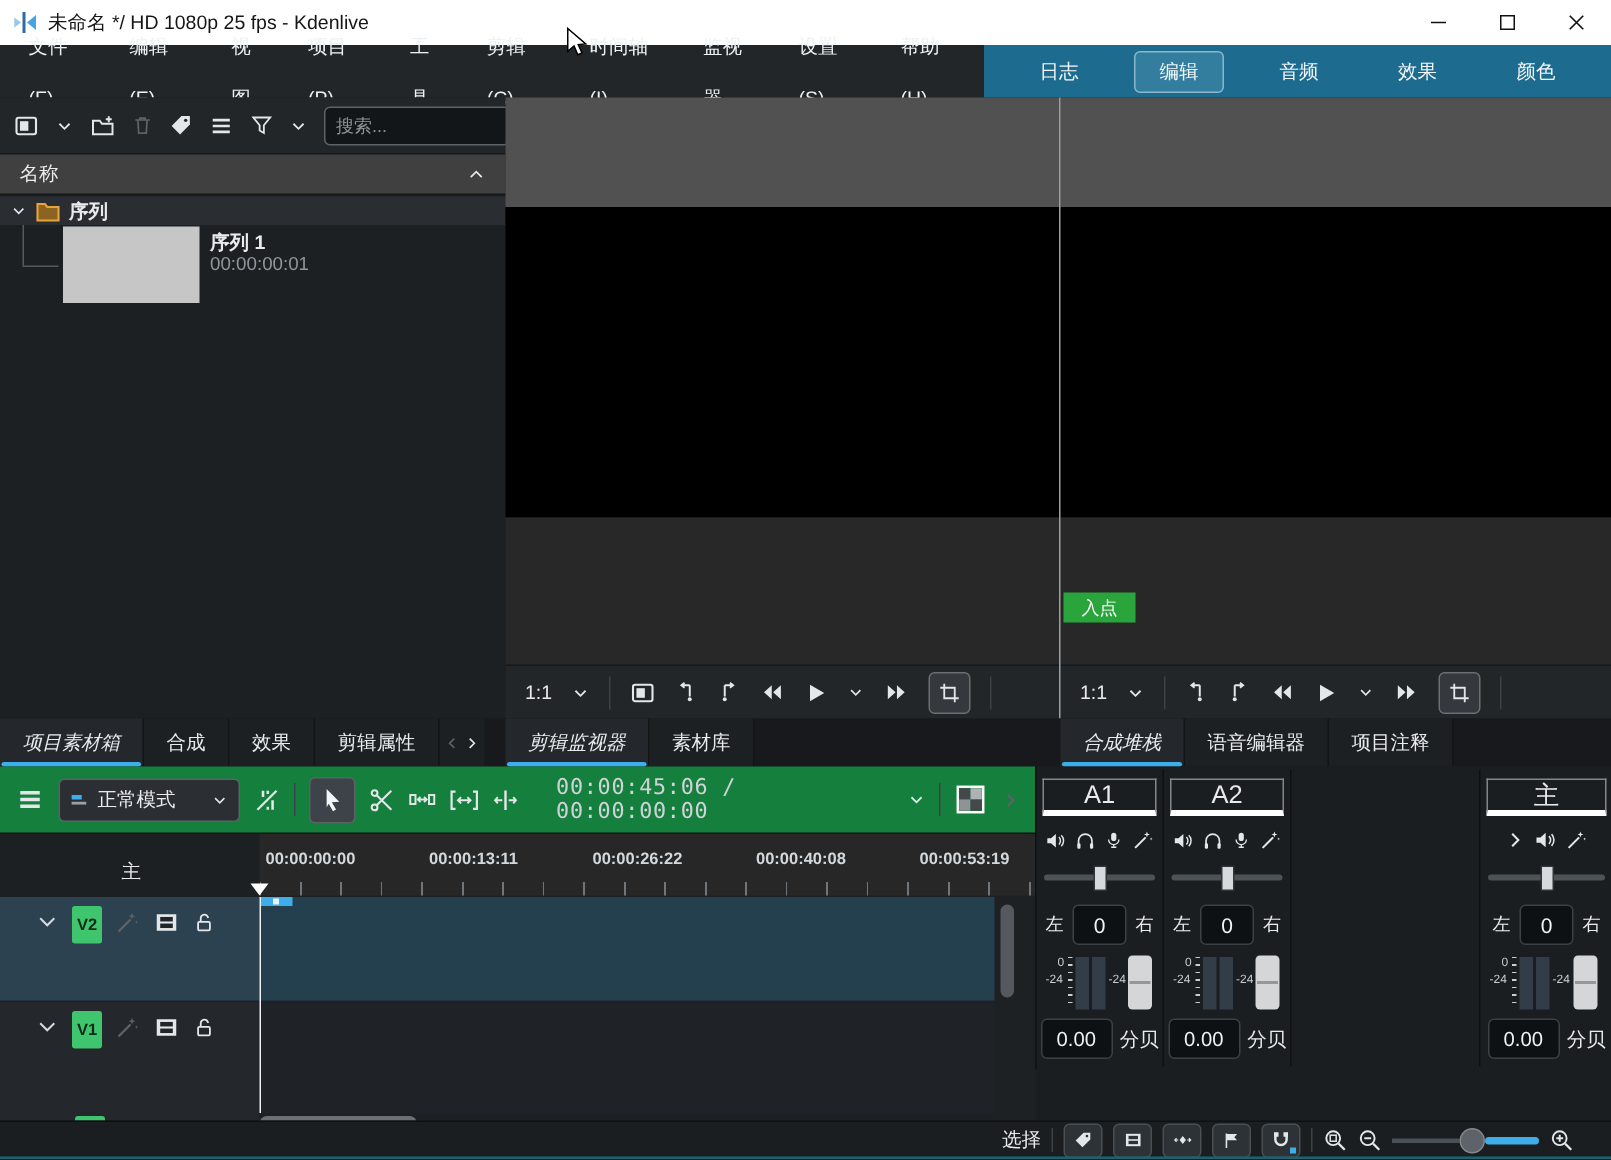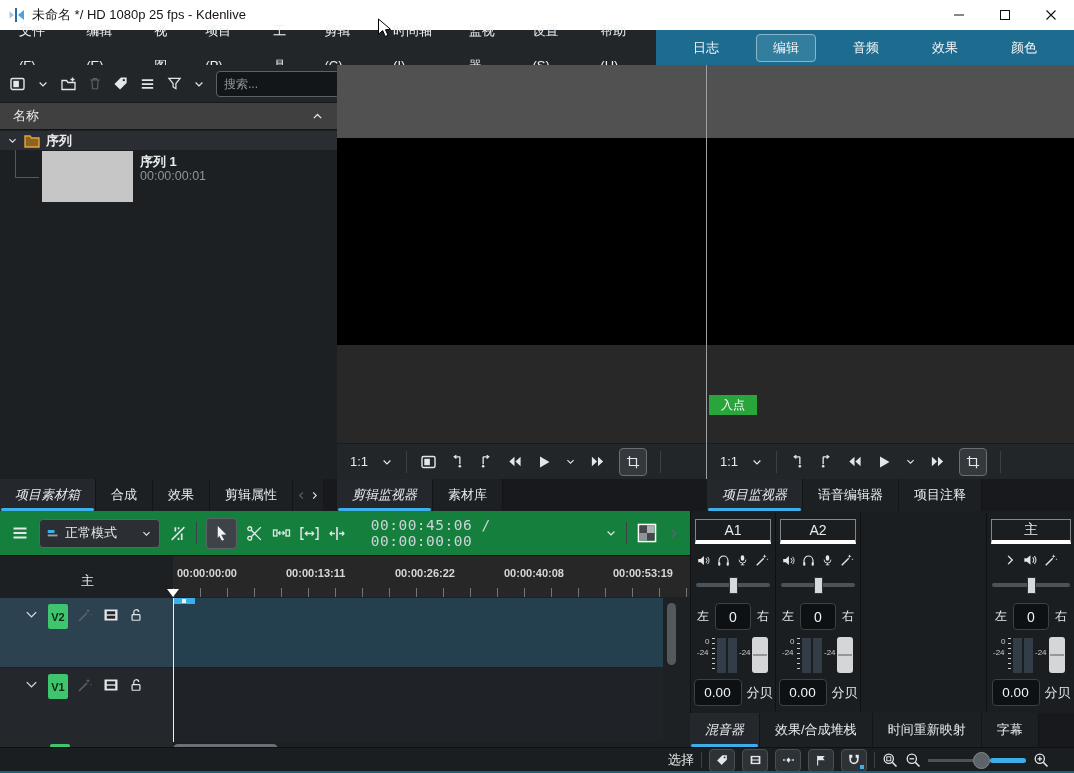--- a/index.html
+++ b/index.html
@@ -71,21 +71,21 @@
   .playhead-line{position:absolute;left:173px;top:42px;width:1px;height:144px;background:#eef1f3;}
   .playhead-tri{position:absolute;left:167px;top:33px;width:0;height:0;border-left:6px solid transparent;border-right:6px solid transparent;border-top:8px solid #fff;}
   .zonebar{position:absolute;left:174px;top:42px;width:21px;height:6px;background:#3daee9;}
   .zonebar span{position:absolute;left:8px;top:1px;width:4px;height:4px;background:#e8f4fb;}
   .vscroll{position:absolute;left:667px;top:47px;width:9px;height:62px;background:#55595e;border-radius:5px;}
   .hscroll{position:absolute;left:173px;top:188px;width:105px;height:10px;background:#6a7075;border-radius:5px;}
   
   .mixer{left:690px;top:511px;width:384px;height:202px;background:#1b1e20;border-left:1px solid #0f1113;box-sizing:border-box;}
   .strip{position:absolute;top:0;height:202px;}
   .strip-div{position:absolute;top:2px;width:1px;height:198px;background:#0e1012;}
-  .ch-header{position:absolute;left:2px;right:2px;top:8px;height:20px;border:1px solid #83878b;border-bottom:4px solid #ffffff;display:flex;align-items:center;justify-content:center;font-size:14px;}
+  .ch-header{position:absolute;left:2px;right:2px;top:8px;height:20px;border:1px solid #83878b;border-bottom:4px solid #ffffff;display:flex;align-items:center;justify-content:center;font-size:17px;}
   .ch-icons{position:absolute;left:0;right:0;top:42px;display:flex;justify-content:center;gap:7px;align-items:center;}
   .pan-groove{position:absolute;left:3px;right:3px;top:72px;height:4px;border-radius:2px;background:#4d5257;}
   .pan-handle{position:absolute;left:50%;top:66px;width:7px;height:15px;margin-left:-4px;background:#d6dade;border:1px solid #303438;border-radius:1px;}
   .pan-row{position:absolute;left:0;right:0;top:92px;display:flex;align-items:center;justify-content:center;gap:6px;}
   .spin{background:#0e1113;border:1px solid #3c4146;border-radius:4px;display:flex;align-items:center;justify-content:center;color:#f0f3f5;}
   .pan-spin{width:34px;height:25px;font-size:14px;}
   .meters{position:absolute;left:4px;top:126px;width:72px;height:38px;}
   .m-lab{position:absolute;font-size:8px;color:#c8cdd0;}
   .m-scale{position:absolute;left:15px;top:1px;width:3px;height:34px;background-image:repeating-linear-gradient(#c8cdd0 0 1px,transparent 1px 5px);}
   .m-bar{position:absolute;top:1px;width:9px;height:35px;background:#323d48;}
@@ -371,21 +371,21 @@
             <path d="M6 3.5L10.5 8 6 12.5" fill="none" stroke="currentColor" stroke-width="1.6"></path>
           </svg>
         </span>
     </span>
   </div>
   <div class="abs tabstrip" style="left:337px;width:370px;">
     <span class="tab active">剪辑监视器</span>
     <span class="tab">素材库</span>
   </div>
   <div class="abs tabstrip" style="left:707px;width:367px;">
-    <span class="tab active">项目监视器</span>
+    <span class="tab active">合成堆栈</span>
     <span class="tab">语音编辑器</span>
     <span class="tab">项目注释</span>
   </div>
 
   <div class="abs tl-toolbar">
     <span class="ic">
         <svg width="20" height="16" viewBox="0 0 16 16">
           <path d="M1.5 3.5h13M1.5 8h13M1.5 12.5h13" stroke="currentColor" stroke-width="2.2"></path>
         </svg>
       </span>
@@ -698,26 +698,20 @@
         <span class="m-lab" style="left:42px;top:11px;">-24</span>
         <span class="fader" style="left:56px;"></span>
       </div>
       <div class="db-row">
         <span class="spin db-spin">0.00</span>
         <span>分贝</span>
       </div>
     </div>
   </div>
 
-  <div class="abs tabs-bottom">
-    <span class="tab active">混音器</span>
-    <span class="tab">效果/合成堆栈</span>
-    <span class="tab">时间重新映射</span>
-    <span class="tab">字幕</span>
-  </div>
 
   <div class="abs statusbar">
     <div class="status-right">
       <span>选择</span>
       <span class="vsep" style="height:16px"></span>
       <span class="sb-btn">
           <svg width="12" height="12" viewBox="0 0 16 16">
             <path d="M1.5 8.5L8.5 1.5h6v6l-7 7z" fill="#e3e7ea"></path>
             <circle cx="11.5" cy="4.5" r="1.2" fill="#2d3237"></circle>
           </svg>

